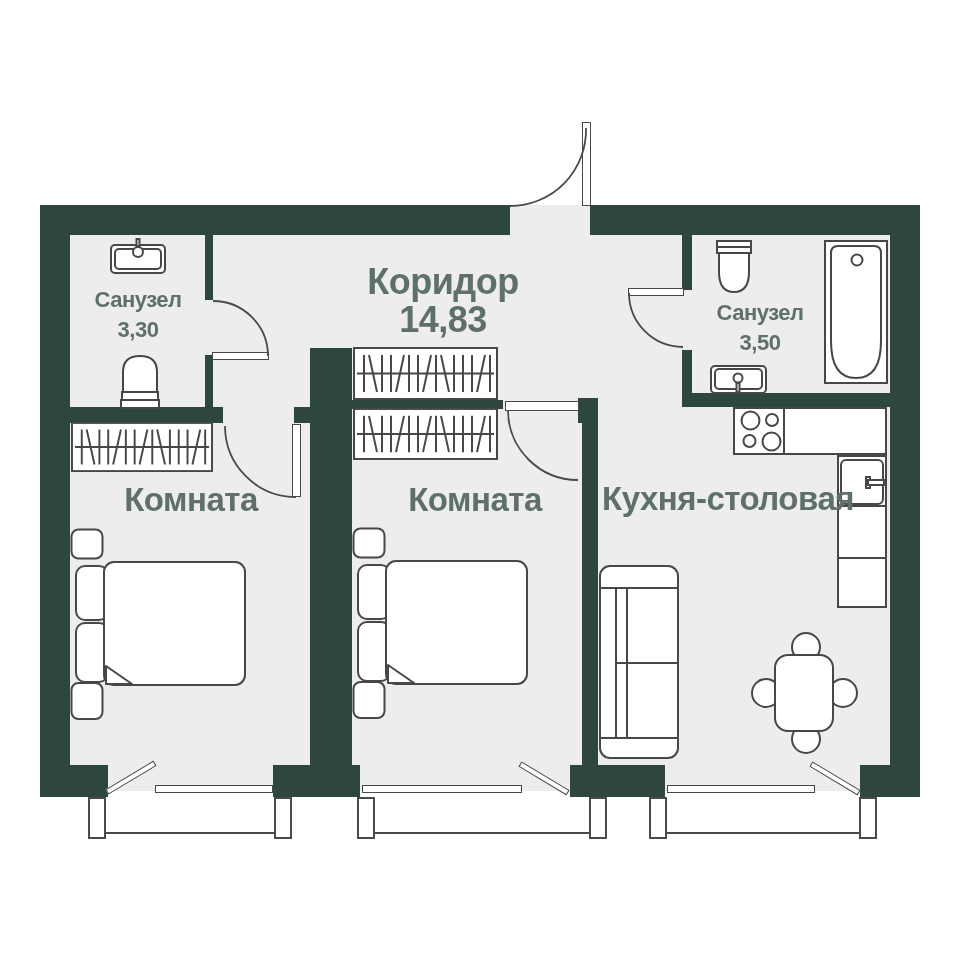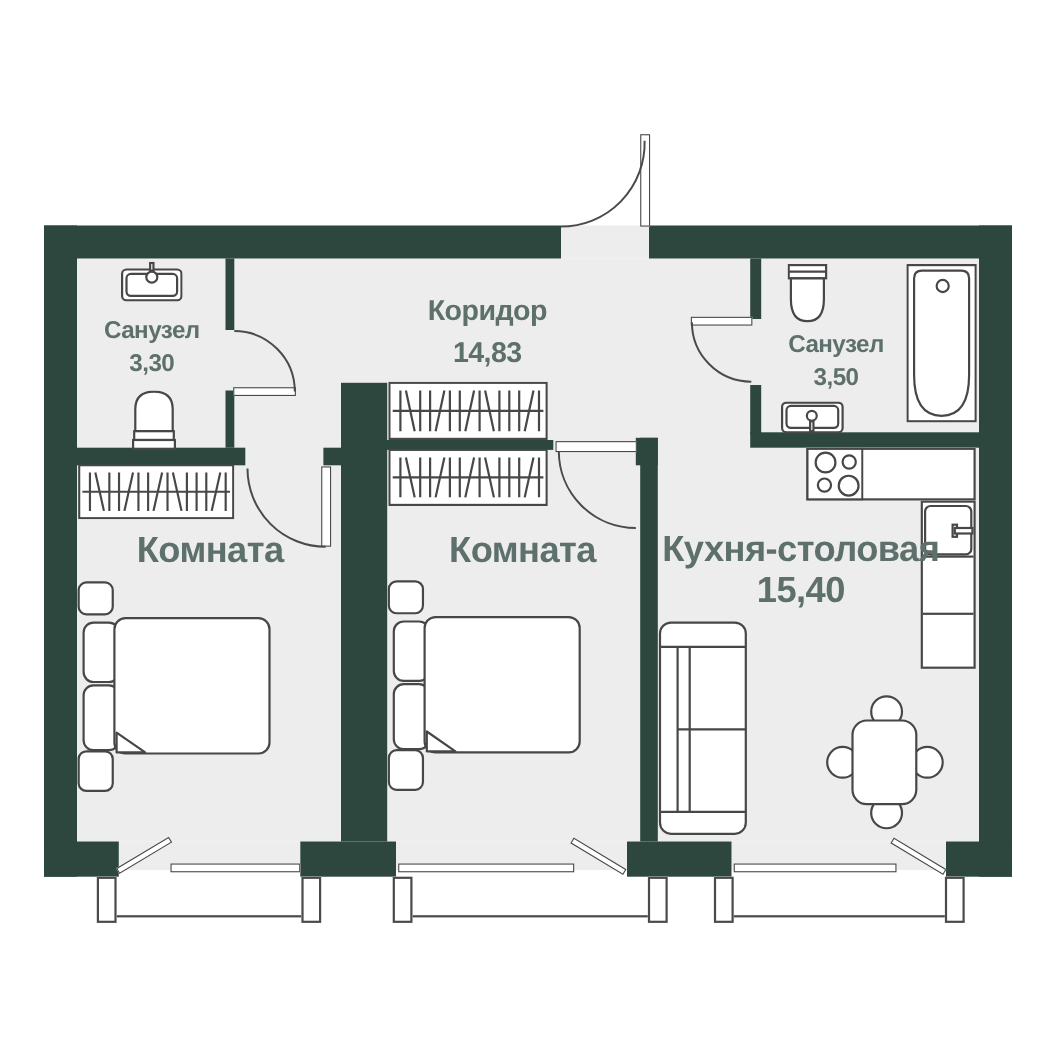--- a/index.html
+++ b/index.html
@@ -13,21 +13,21 @@
   .sash{position:absolute;width:56px;height:6px;background:#ffffff;border:1.5px solid #474747;
         box-sizing:border-box;transform-origin:0 50%;}
   .pier{position:absolute;background:#ffffff;border:2px solid #4a4a4a;box-sizing:border-box;width:18px;height:42px;}
   .rail{position:absolute;background:#4a4a4a;height:2px;}
   .counter{position:absolute;background:#ffffff;border:2px solid #474747;box-sizing:border-box;}
   .divline{position:absolute;background:#474747;}
   .room-label{position:absolute;transform:translateX(-50%);text-align:center;
               color:#5e706b;font-weight:700;letter-spacing:-0.5px;white-space:nowrap;}
   .room-label .l1,.room-label .l2{display:block;}
   .lab-big{font-size:33px;line-height:37px;}
-  .lab-mid{font-size:26px;line-height:38px;}
+  .lab-mid{font-size:36px;line-height:38px;}
   .lab-small{font-size:22px;line-height:30px;}
   svg{display:block;}
   .furn{position:absolute;}
 </style>
 </head>
 <body>
 
 <div id="stage">
 
   <svg width="0" height="0" style="position:absolute">
@@ -233,16 +233,15 @@
     <span class="l2">3,50</span>
   </div>
   <div class="room-label lab-big" style="left:191px;top:481px">
     <span class="l1">Комната</span>
   </div>
   <div class="room-label lab-big" style="left:475px;top:481px">
     <span class="l1">Комната</span>
   </div>
   <div class="room-label lab-big" style="left:728px;top:480px">
     <span class="l1">Кухня-столовая</span>
-    <span class="l2">15,40</span>
   </div>
 
 </div>
 
 </body></html>

